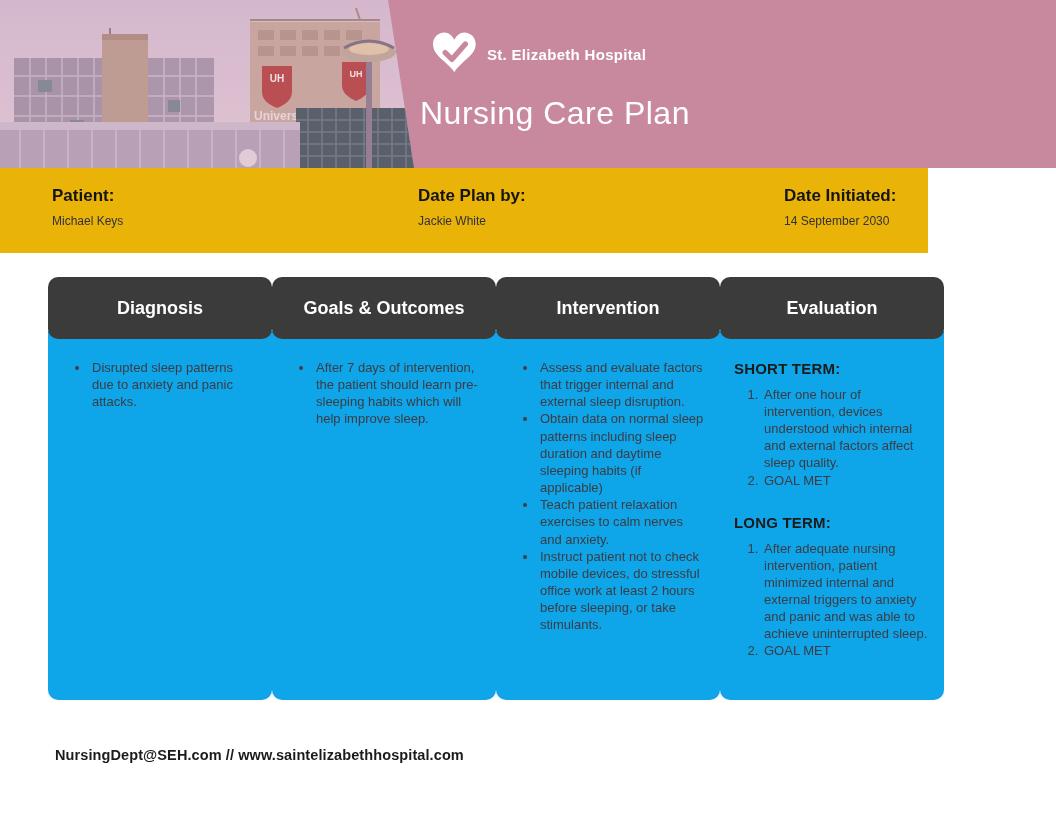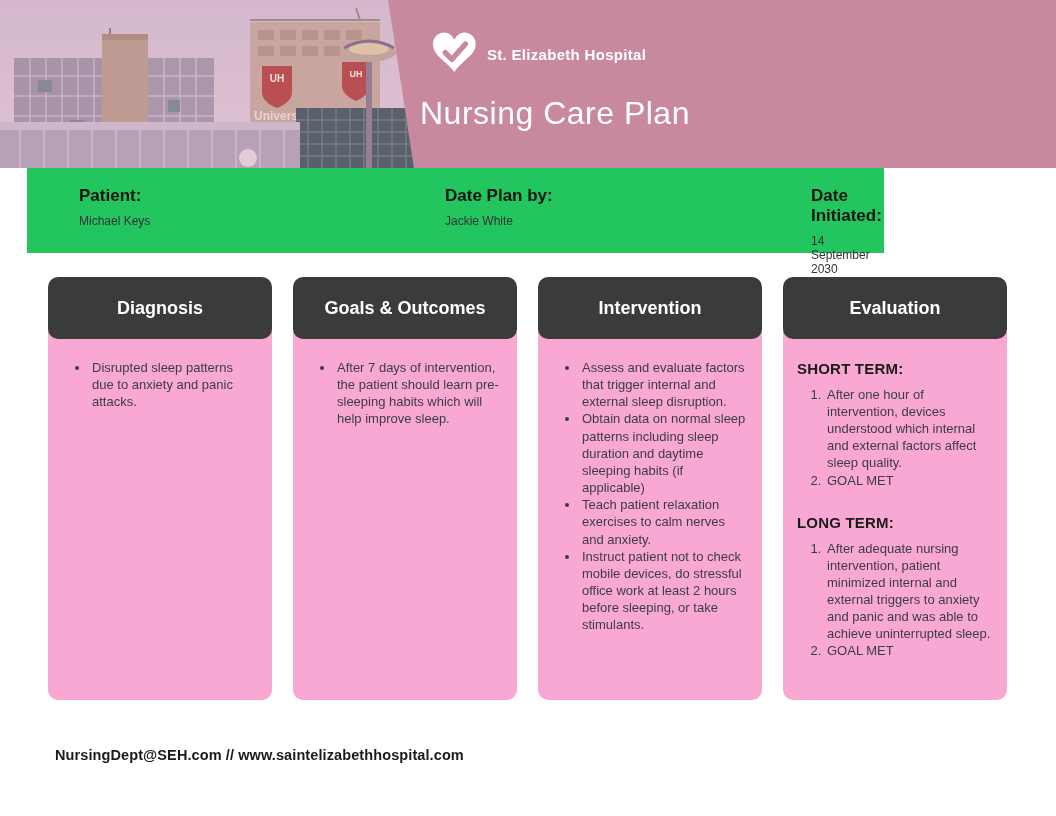--- a/index.html
+++ b/index.html
@@ -31,48 +31,47 @@
     color: #ffffff; font-size: 15px; font-weight: bold; letter-spacing: 0.3px;
   }
   .hero-title {
     position: absolute; left: 420px; top: 95px;
     color: #ffffff; font-size: 32px; font-weight: normal; letter-spacing: 0.5px;
   }
 
   
   .info-bar {
     position: absolute; top: 168px; left: 0;
-    width: 857px; height: 85px;
-    background: #22c55e;
-    margin-left: 27px;
+    width: 928px; height: 85px;
+    background: #eab308;
   }
   .info-field { position: absolute; top: 18px; }
   .info-field.f0 { left: 52px; }
   .info-field.f1 { left: 418px; }
   .info-field.f2 { left: 784px; }
   .info-label { font-size: 17px; font-weight: bold; color: #141414; }
   .info-value { font-size: 12px; color: #31313a; margin-top: 8px; }
 
   
   .columns {
     position: absolute; top: 277px; left: 48px;
     width: 960px; height: 423px;
-    display: flex; gap: 21px;
+    display: flex; 
   }
   .col { width: 224px; display: flex; flex-direction: column; }
   .col-header {
     position: relative; z-index: 2;
     height: 62px; background: #3b3b3b; border-radius: 10px;
     color: #ffffff; font-size: 18px; font-weight: bold;
     display: flex; align-items: center; justify-content: center;
   }
   .col-body {
     position: relative; z-index: 1;
     flex: 1; margin-top: -8px;
-    background: #f9a8d4; border-radius: 0 0 10px 10px;
+    background: #0ea5e9; border-radius: 0 0 10px 10px;
     padding: 28px 14px 14px 14px;
     font-size: 13px; line-height: 1.32; color: #3c3c44;
   }
   .col-body ul { margin: 0; padding-left: 28px; list-style: disc; }
   .col-body ul li { padding-left: 2px; }
   .col-body ol { margin: 0 0 24px 0; padding-left: 28px; list-style: decimal; }
   .col-body ol li { padding-left: 2px; }
   .eval-heading {
     font-size: 15px; font-weight: bold; color: #1b1b1b;
     letter-spacing: 0.2px; margin: 0 0 7px 0;

